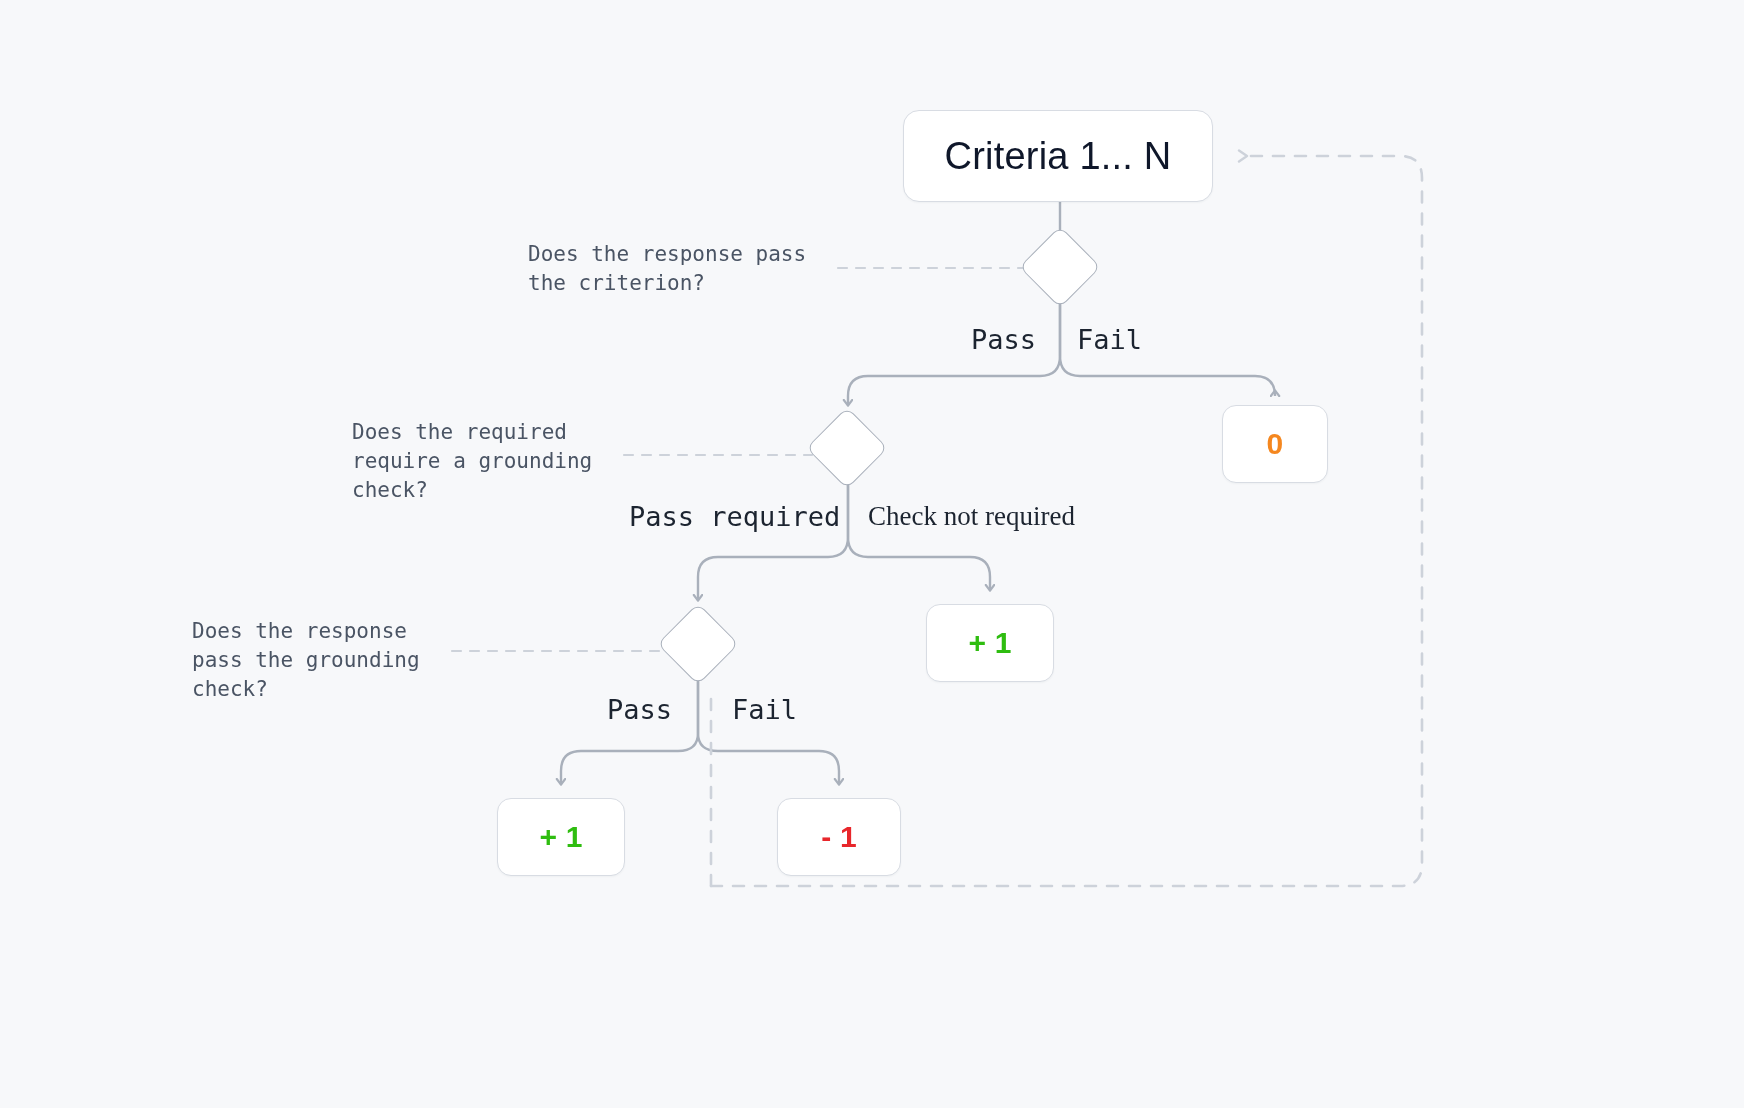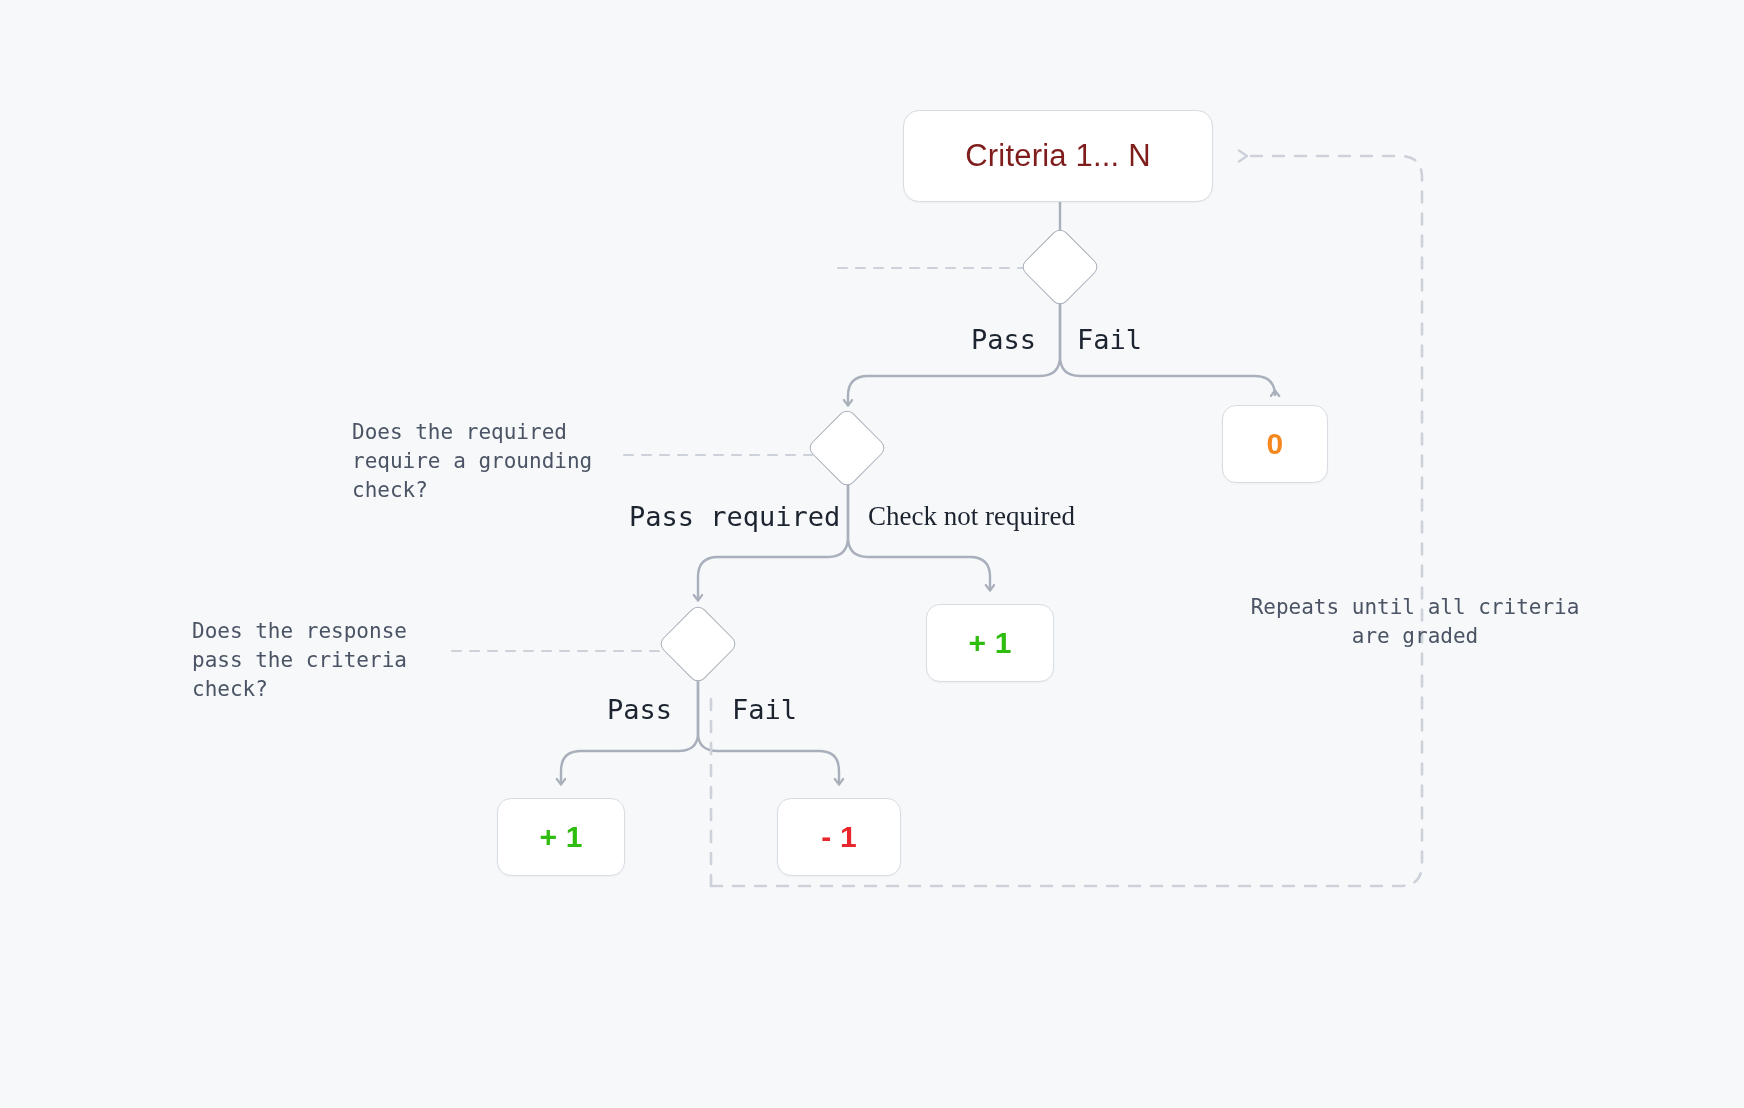--- a/index.html
+++ b/index.html
@@ -53,22 +53,22 @@
   }
 
   #node-criteria {
     left: 903px;
     top: 110px;
     width: 310px;
     height: 92px;
     border-radius: 16px;
   }
   #node-criteria .node-label {
-    color: #7f1d1d;
-    font-size: 31px;
+    color: #0f172a;
+    font-size: 38px;
   }
 
   #node-score-zero {
     left: 1222px;
     top: 405px;
     width: 106px;
     height: 78px;
   }
   #node-score-zero .node-label {
     color: #f5871f;
@@ -225,30 +225,30 @@
   </div>
 
   <div class="node-box" id="node-score-minus">
     <span class="node-label">- 1</span>
   </div>
 
   <div class="diamond" id="diamond-criterion-pass"></div>
   <div class="diamond" id="diamond-grounding-req"></div>
   <div class="diamond" id="diamond-grounding-pass"></div>
 
+  <div class="annotation" id="annot-q1">Does the response pass
+the criterion?</div>
   <div class="annotation" id="annot-q2">Does the required
 require a grounding
 check?</div>
   <div class="annotation" id="annot-q3">Does the response
-pass the criteria
+pass the grounding
 check?</div>
 
   <div class="edge-label" id="label-pass-1">Pass</div>
   <div class="edge-label" id="label-fail-1">Fail</div>
   <div class="edge-label" id="label-check-required">Pass required</div>
   <div class="edge-label" id="label-check-not-req">Check not required</div>
   <div class="edge-label" id="label-pass-2">Pass</div>
   <div class="edge-label" id="label-fail-2">Fail</div>
 
-  <div id="annot-loop">Repeats until all criteria
-are graded</div>
 
 </div>
 
 </body></html>

